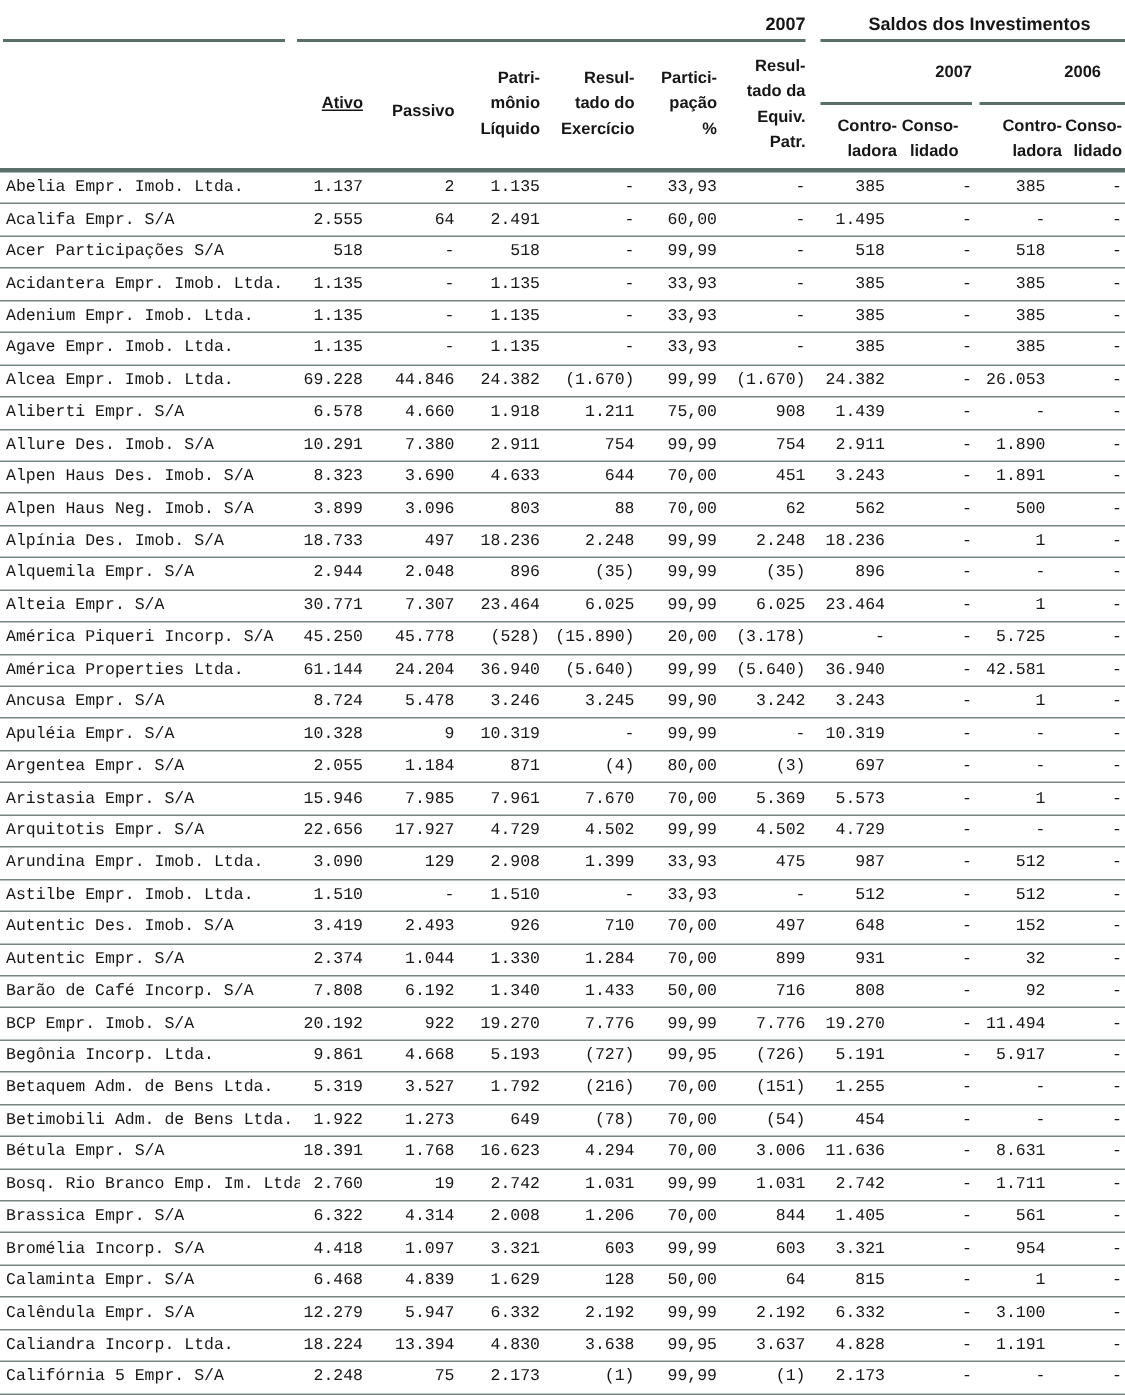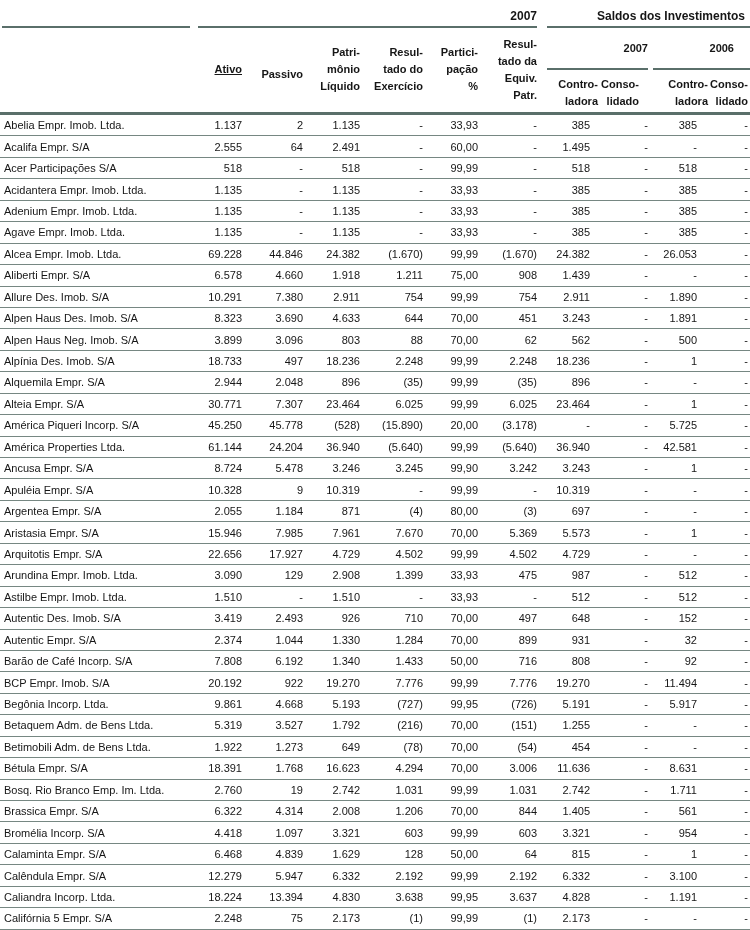--- a/index.html
+++ b/index.html
@@ -24,21 +24,21 @@
     font-size:11px;
     line-height:17px;
     text-align:right;
     white-space:pre-line;
     color:var(--ink);
   }
   .h-group{font-size:12px;line-height:12px;}
   .rule{position:absolute;background:var(--rule);height:2px;}
   .rule.bottom{height:3px;}
   
-  .tbody{position:absolute;top:115px;left:0;right:0;bottom:0;overflow:hidden;}
+  .tbody{position:absolute;top:115px;left:0;right:0;bottom:0;overflow:hidden;font-family:Liberation Mono, monospace;}
   .row{
     display:grid;
     grid-template-columns:200px 42px 61px 57px 63px 55px 59px 53px 58px 49px 53px;
     height:21.45px;
     box-sizing:border-box;
     border-bottom:1px solid var(--thin);
     align-items:center;
     font-size:11px;
   }
   .cell{white-space:nowrap;overflow:hidden;}
@@ -47,21 +47,21 @@
   .cell.num.last{padding-right:2px;}
 </style>
 </head>
 <body>
 
 <div class="page">
 
   <div class="thead">
 
     <div class="h-label h-group" style="right:213px;top:10px;">2007</div>
-    <div class="h-label h-group" style="right:5px;top:10px;">Saldos dos Investimentos</div>
+    <div class="h-label h-group" style="right:23px;top:10px;">Saldos dos Investimentos</div>
 
     <div class="rule" style="left:2px;top:26px;width:188px;"></div>
     <div class="rule" style="left:198px;top:26px;width:339px;"></div>
     <div class="rule" style="left:547px;top:26px;width:203px;"></div>
 
     <div class="h-label" style="right:508px;top:61px;text-decoration:underline;">Ativo</div>
     <div class="h-label" style="right:447px;top:66px;">Passivo</div>
     <div class="h-label" style="right:390px;top:44px;">Patri-
 mônio
 Líquido</div>

